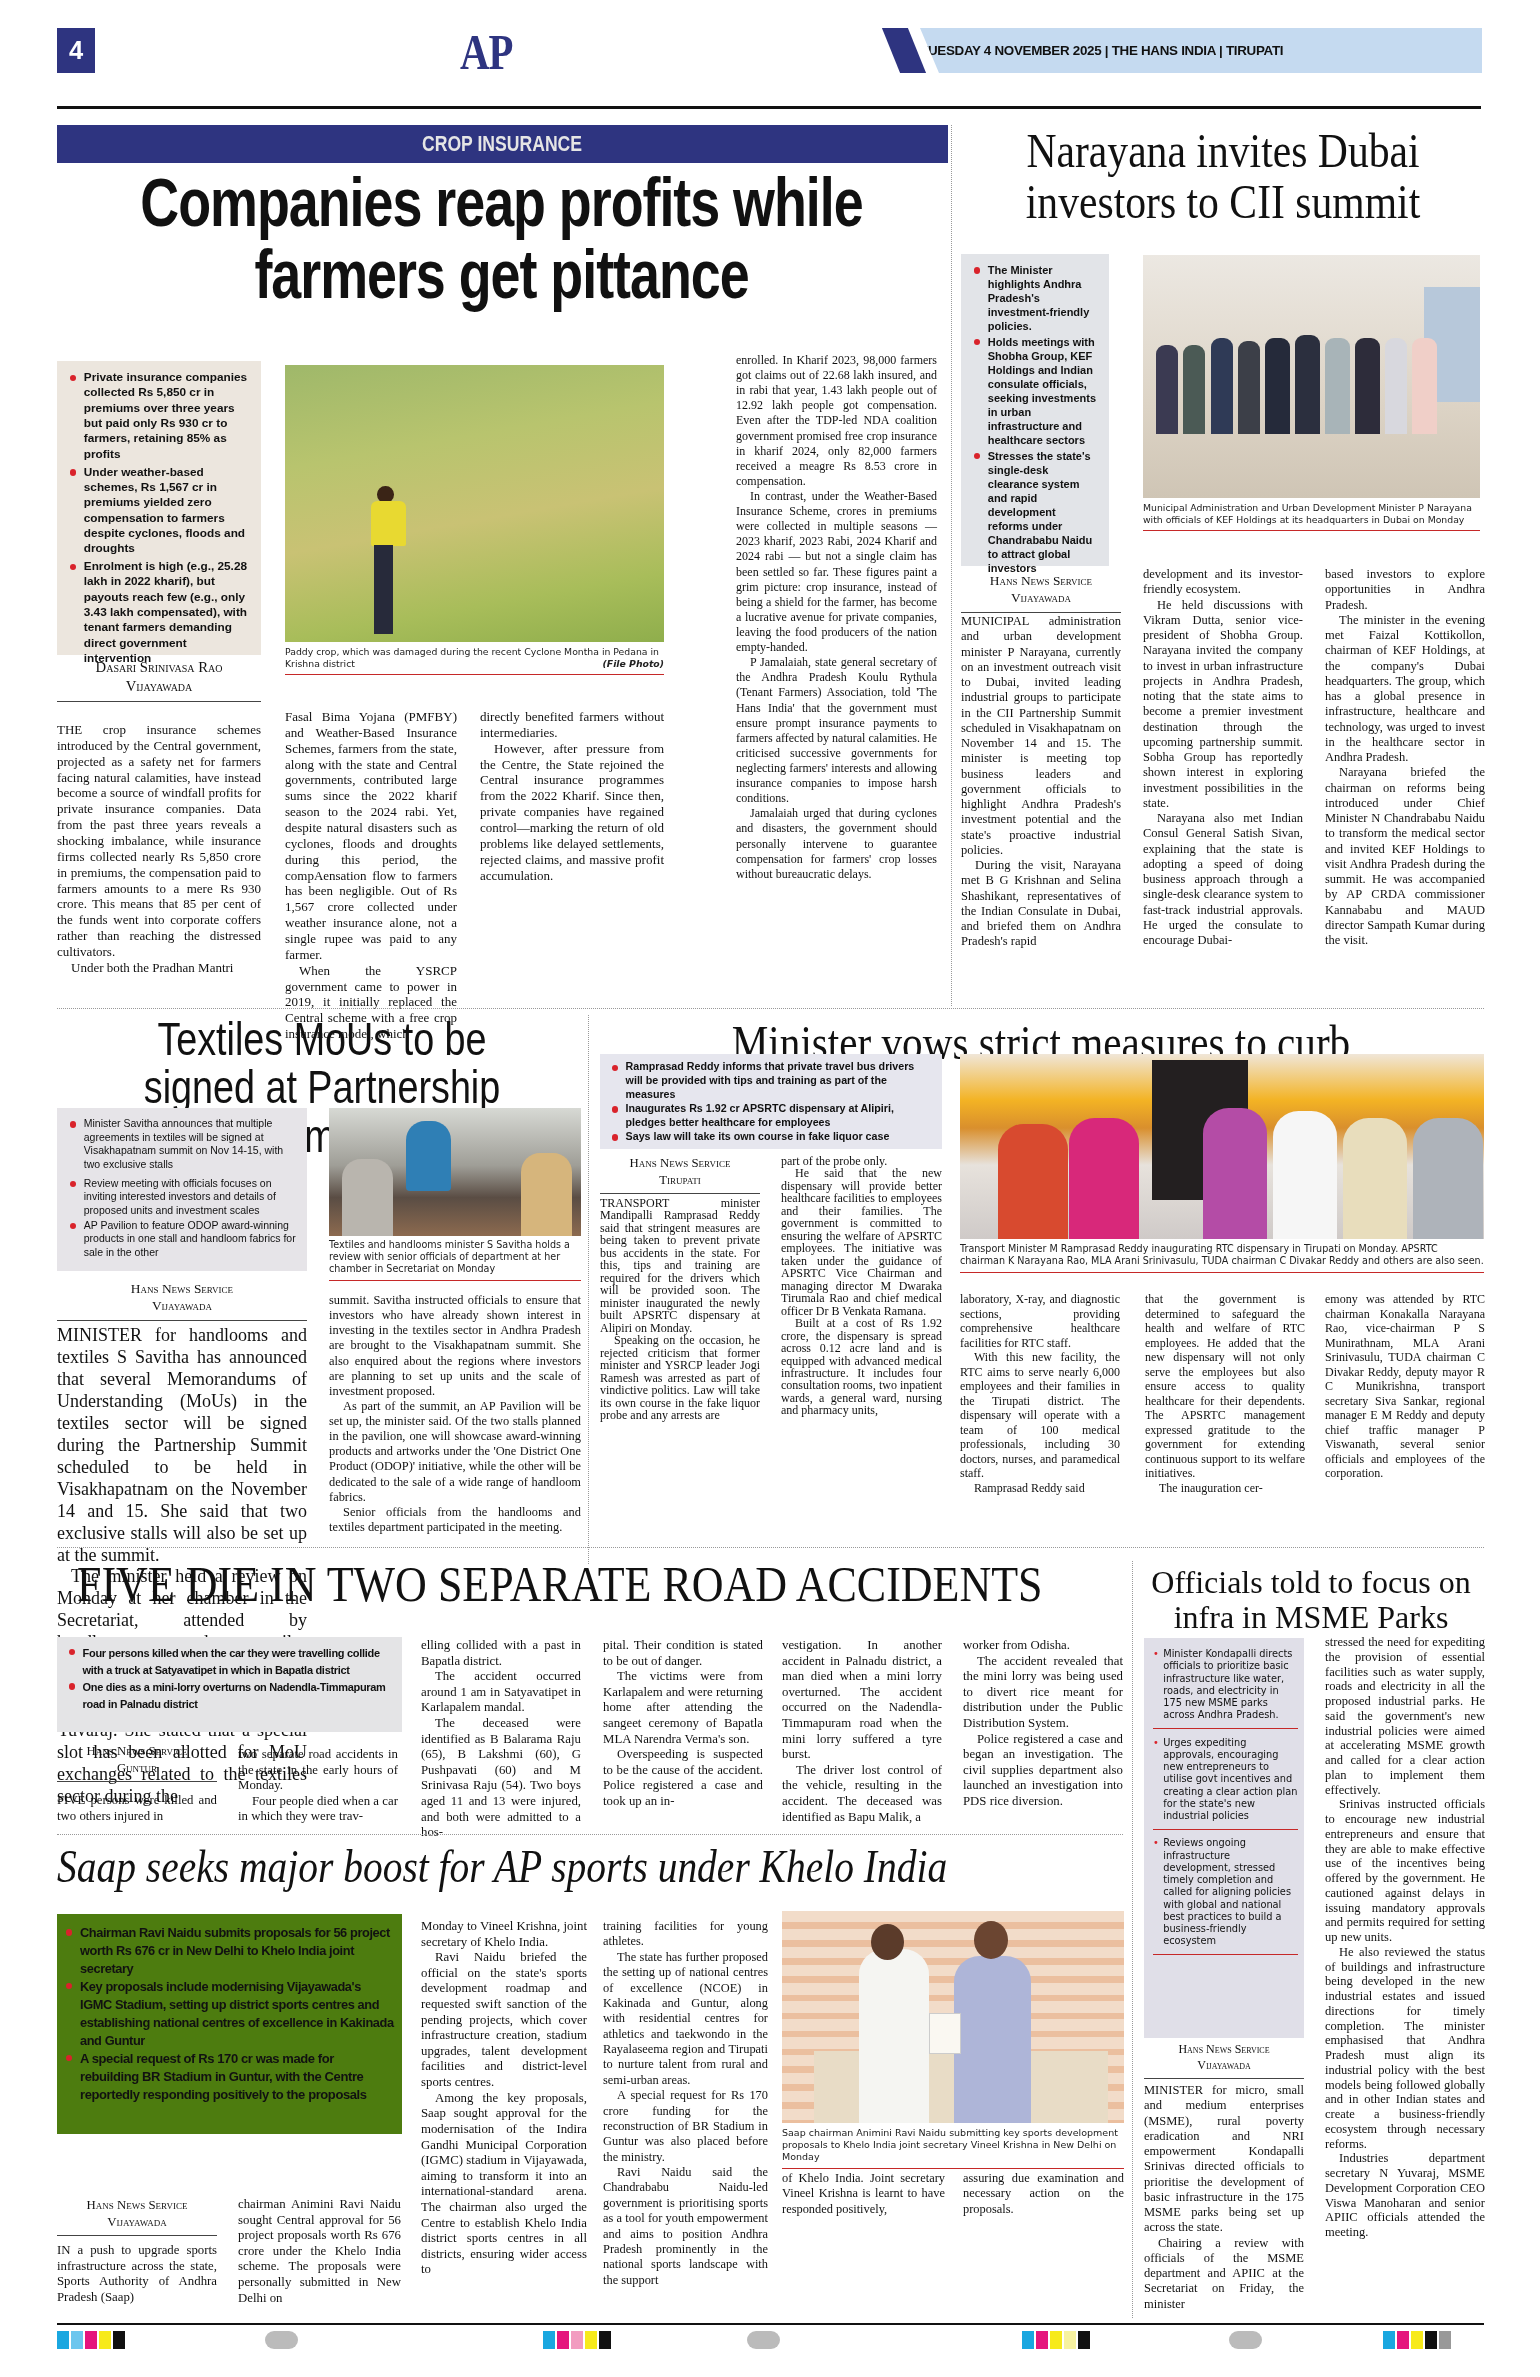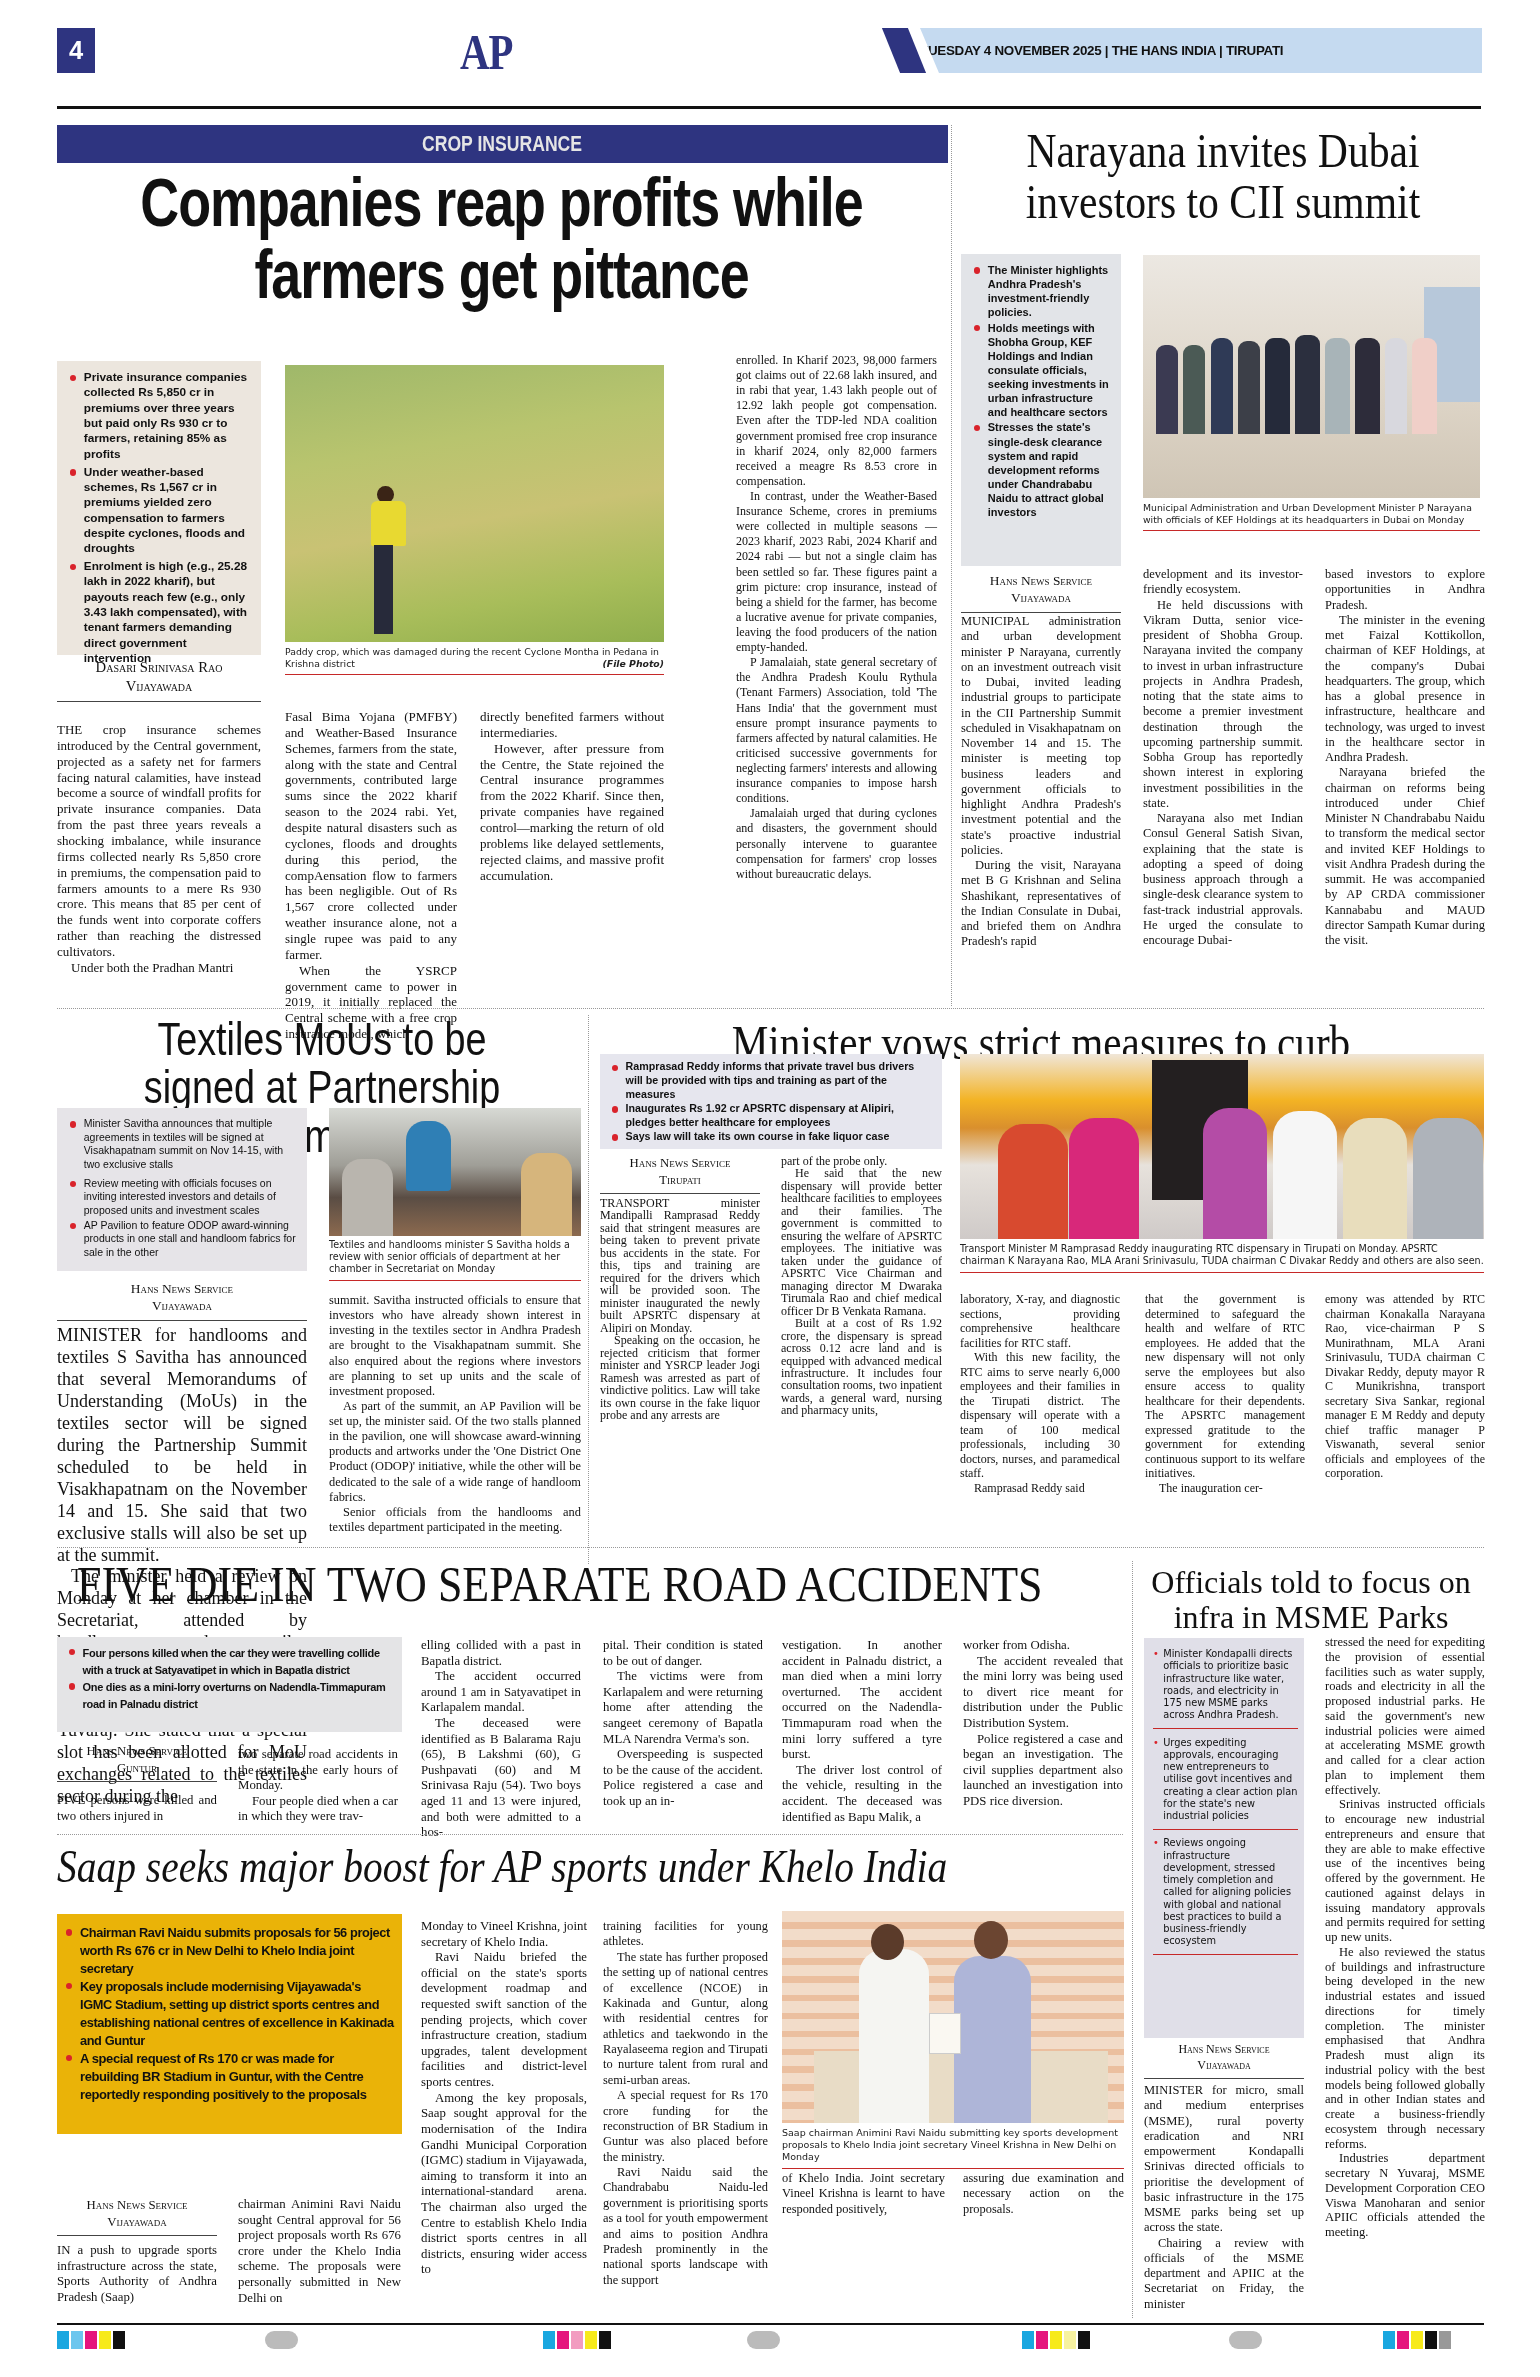--- a/index.html
+++ b/index.html
@@ -87,21 +87,21 @@
 <div class="abs col" style="left:736px;top:353px;width:201px;font-size:12px;line-height:1.26;">
   <p class="first">enrolled. In Kharif 2023, 98,000 farmers got claims out of 22.68 lakh insured, and in rabi that year, 1.43 lakh people out of 12.92 lakh people got compensation. Even after the TDP-led NDA coalition government promised free crop insurance in kharif 2024, only 82,000 farmers received a meagre Rs 8.53 crore in compensation.</p>
   <p>In contrast, under the Weather-Based Insurance Scheme, crores in premiums were collected in multiple seasons — 2023 kharif, 2023 Rabi, 2024 Kharif and 2024 rabi — but not a single claim has been settled so far. These figures paint a grim picture: crop insurance, instead of being a shield for the farmer, has become a lucrative avenue for private companies, leaving the food producers of the nation empty-handed.</p>
   <p>P Jamalaiah, state general secretary of the Andhra Pradesh Koulu Rythula (Tenant Farmers) Association, told 'The Hans India' that the government must ensure prompt insurance payments to farmers affected by natural calamities. He criticised successive governments for neglecting farmers' interests and allowing insurance companies to impose harsh conditions.</p>
   <p>Jamalaiah urged that during cyclones and disasters, the government should personally intervene to guarantee compensation for farmers' crop losses without bureaucratic delays.</p>
 </div>
 
 <div class="abs vrule" style="left:951px;top:125px;height:881px;"></div>
 
 <div class="abs head-serif" style="left:961px;top:125px;width:524px;font-size:49px;transform:scaleX(0.85);transform-origin:center top;">Narayana invites Dubai investors to CII summit</div>
-<div class="abs hl-box" style="left:961px;top:254px;width:160px;height:312px;background:#e2e4e8;">
+<div class="abs hl-box" style="left:961px;top:254px;width:148px;height:312px;background:#e2e4e8;">
   <ul>
     <li style="font-size:11px;line-height:1.28;margin-bottom:1.3px;">The Minister highlights Andhra Pradesh's investment-friendly policies.</li>
     <li style="font-size:11px;line-height:1.28;margin-bottom:1.3px;">Holds meetings with Shobha Group, KEF Holdings and Indian consulate officials, seeking investments in urban infrastructure and healthcare sectors</li>
     <li style="font-size:11px;line-height:1.28;">Stresses the state's single-desk clearance system and rapid development reforms under Chandrababu Naidu to attract global investors</li>
   </ul>
 </div>
 <div class="abs photo" style="left:1143px;top:255px;width:337px;height:243px;background:linear-gradient(180deg,#ece8e2 0%,#ddd4c6 60%,#cfc5b5 100%);">
   <div style="position:absolute;left:281px;top:32px;width:56px;height:115px;background:#b7c8da;"></div>
   <div style="position:absolute;left:12.8px;top:83px;width:281px;height:96px;display:flex;gap:5.1px;align-items:flex-end;">
     <i style="display:block;width:23px;height:89px;background:#3b3a52;border-radius:9px 9px 0 0;"></i>
@@ -272,21 +272,21 @@
   <p>Chairing a review with officials of the MSME department and APIIC at the Secretariat on Friday, the minister</p>
 </div>
 <div class="abs col" style="left:1325px;top:1635px;width:160px;font-size:12.5px;line-height:1.18;">
   <p class="first">stressed the need for expediting the provision of essential facilities such as water supply, roads and electricity in all the proposed industrial parks. He said the government's new industrial policies were aimed at accelerating MSME growth and called for a clear action plan to implement them effectively.</p>
   <p>Srinivas instructed officials to encourage new industrial entrepreneurs and ensure that they are able to make effective use of the incentives being offered by the government. He cautioned against delays in issuing mandatory approvals and permits required for setting up new units.</p>
   <p>He also reviewed the status of buildings and infrastructure being developed in the new industrial estates and issued directions for timely completion. The minister emphasised that Andhra Pradesh must align its industrial policy with the best models being followed globally and in other Indian states and create a business-friendly ecosystem through necessary reforms.</p>
   <p>Industries department secretary N Yuvaraj, MSME Development Corporation CEO Viswa Manoharan and senior APIIC officials attended the meeting.</p>
 </div>
 
 <div class="abs head-serif" style="left:57px;top:1842px;width:1066px;font-size:47px;font-style:italic;white-space:nowrap;transform:scaleX(0.84);transform-origin:left top;text-align:left;">Saap seeks major boost for AP sports under Khelo India</div>
-<div class="abs hl-box" style="left:57px;top:1914px;width:345px;height:220px;background:#eab308;padding:10.2px 6.4px;">
+<div class="abs hl-box" style="left:57px;top:1914px;width:345px;height:220px;background:#4d7c0f;padding:10.2px 6.4px;">
   <ul>
     <li style="font-size:12.8px;line-height:1.4;letter-spacing:-0.4px;">Chairman Ravi Naidu submits proposals for 56 project worth Rs 676 cr in New Delhi to Khelo India joint secretary</li>
     <li style="font-size:12.8px;line-height:1.4;letter-spacing:-0.4px;">Key proposals include modernising Vijayawada's IGMC Stadium, setting up district sports centres and establishing national centres of excellence in Kakinada and Guntur</li>
     <li style="font-size:13px;line-height:1.4;letter-spacing:-0.4px;">A special request of Rs 170 cr was made for rebuilding BR Stadium in Guntur, with the Centre reportedly responding positively to the proposals</li>
   </ul>
 </div>
 <div class="abs byline" style="left:57px;top:2197px;width:160px;font-size:12.8px;">
   <div>Hans News Service</div>
   <div>Vijayawada</div>
 </div>

